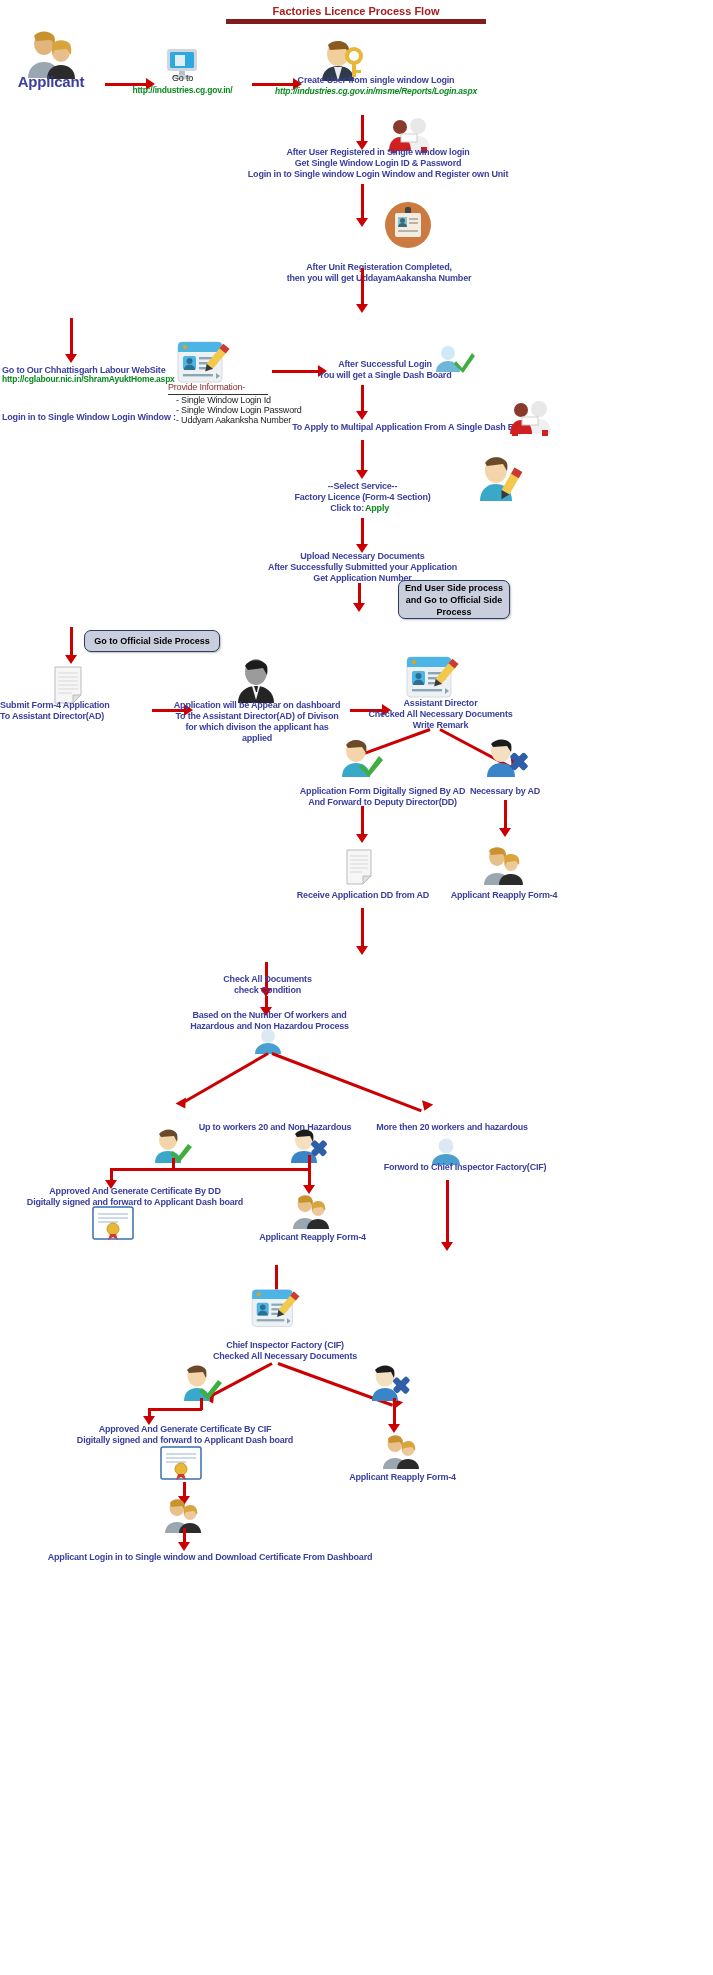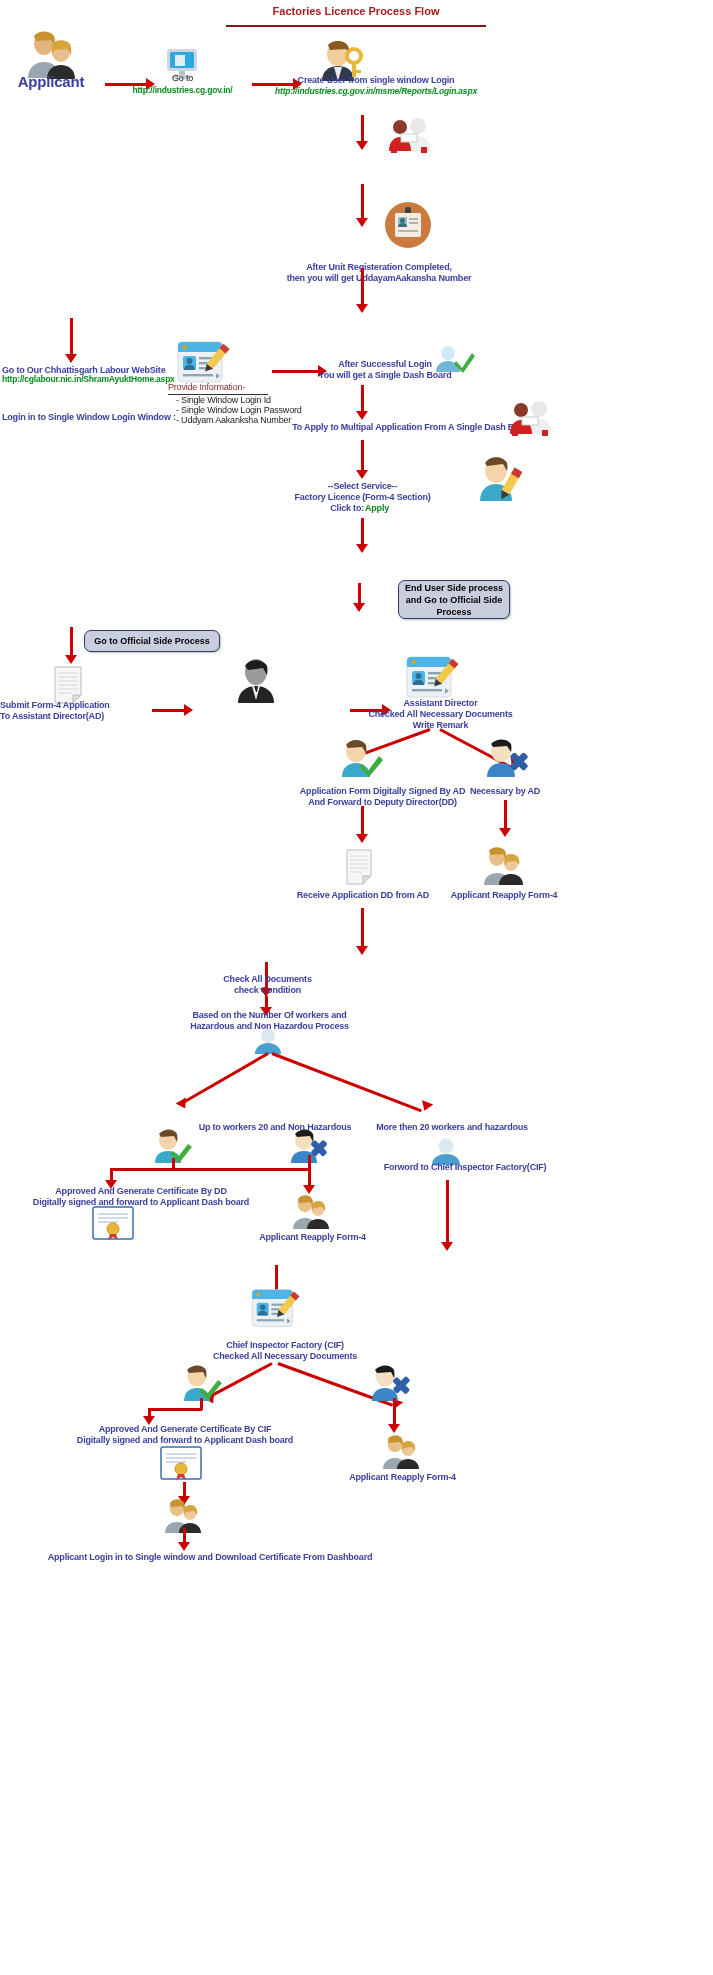--- a/index.html
+++ b/index.html
@@ -1,21 +1,21 @@
 <!DOCTYPE html>
 <html><head>
 <meta charset="utf-8">
 <style>
   html,body{margin:0;padding:0;background:#ffffff;}
   body{font-family:"Liberation Sans",sans-serif;}
   #page{position:relative;width:713px;height:1975px;background:#fff;overflow:hidden;}
   .t{position:absolute;color:#3b3f9e;font-weight:bold;font-size:9px;line-height:11px;text-align:center;white-space:pre-line;letter-spacing:-0.2px;}
   .t.green{color:#0a8a1e;}
   .t.small{font-weight:normal;color:#3b3f9e;}
-  .title{position:absolute;color:#a71d1d;font-weight:bold;font-size:11px;text-align:center;border-bottom:2px solid #7f1d1d;padding-bottom:8px;}
+  .title{position:absolute;color:#a71d1d;font-weight:bold;font-size:11px;text-align:center;border-bottom:5px solid #7f1d1d;padding-bottom:2px;}
   
   .arr{position:absolute;background:#cc0000;}
   .arr.v{width:3px;}
   .arr.h{height:3px;}
   .head{position:absolute;width:0;height:0;}
   .head.down{border-left:6px solid transparent;border-right:6px solid transparent;border-top:9px solid #cc0000;}
   .head.right{border-top:6px solid transparent;border-bottom:6px solid transparent;border-left:9px solid #cc0000;}
   .diag{position:absolute;height:3px;background:#cc0000;transform-origin:0 50%;}
   
   .callout{position:absolute;background:#c9cedd;border:1.5px solid #2b3a67;border-radius:7px;color:#000;font-weight:bold;font-size:9px;line-height:12px;text-align:center;display:flex;align-items:center;justify-content:center;white-space:pre-line;box-shadow:1px 1px 2px rgba(0,0,0,.25);}
@@ -81,20 +81,23 @@
     <svg width="44" height="36" viewBox="0 0 44 36">
       <ellipse cx="31" cy="9" rx="8" ry="8" fill="#e8e8e8"></ellipse>
       <path d="M20 34c0-10 6-15 12-15s11 5 11 15z" fill="#f0f0f0"></path>
       <path d="M2 34c0-9 5-14 11-14s11 5 11 14z" fill="#d02020"></path>
       <ellipse cx="13" cy="10" rx="7" ry="7" fill="#8a3a2a"></ellipse>
       <rect x="14" y="17" width="16" height="8" fill="#fff" stroke="#ccc"></rect>
       <rect x="4" y="30" width="6" height="6" fill="#d02020"></rect>
       <rect x="34" y="30" width="6" height="6" fill="#d02020"></rect>
     </svg>
   </div>
+  <div class="t" style="left:228px;top:147px;width:300px;">After User Registered in Single window login
+Get Single Window Login ID &amp; Password
+Login in to Single window Login Window and Register own Unit</div>
 
   <div class="arr v" style="left:361px;top:184px;height:36px;"></div>
   <div class="head down" style="left:356px;top:218px;"></div>
 
   <div class="icon" style="left:385px;top:202px;">
     <svg width="46" height="46" viewBox="0 0 46 46">
       <circle cx="23" cy="23" r="23" fill="#cb7b3f"></circle>
       <rect x="20" y="5" width="6" height="7" rx="2" fill="#444"></rect>
       <rect x="10" y="11" width="26" height="24" rx="2" fill="#f2ece3"></rect>
       <rect x="13" y="15" width="9" height="10" fill="#8fc0cf"></rect>
@@ -190,20 +193,23 @@
         <rect x="30" y="12" width="9" height="26" fill="#f2c94c"></rect>
         <rect x="30" y="12" width="9" height="7" fill="#cc3a33"></rect>
         <path d="M30 38h9l-4.5 8z" fill="#3a3a3a"></path>
       </g>
     </svg>
   </div>
 
   <div class="arr v" style="left:361px;top:518px;height:28px;"></div>
   <div class="head down" style="left:356px;top:544px;"></div>
 
+  <div class="t" style="left:235px;top:551px;width:255px;">Upload Necessary Documents
+After Successfully Submitted your Application
+Get Application Number</div>
 
   <div class="arr v" style="left:358px;top:583px;height:22px;"></div>
   <div class="head down" style="left:353px;top:603px;"></div>
 
   <div class="callout" style="left:398px;top:580px;width:110px;height:37px;">End  User Side process
 and Go to Official Side
 Process</div>
 
   <div class="arr v" style="left:70px;top:627px;height:30px;"></div>
   <div class="head down" style="left:65px;top:655px;"></div>
@@ -232,20 +238,23 @@
 
   <div class="icon" style="left:234px;top:658px;">
     <svg width="44" height="46" viewBox="0 0 44 46">
       <ellipse cx="22" cy="14" rx="11" ry="13" fill="#9b9b9b"></ellipse>
       <path d="M11 8c5-8 18-7 22 0 1 4 0 9 0 9l-4-7-15 2z" fill="#1c1c1c"></path>
       <path d="M4 45c0-11 8-17 18-17s18 6 18 17z" fill="#242424"></path>
       <path d="M18 28h8l-4 14z" fill="#f2f2f2"></path>
       <path d="M20 28h4l-1 6 -1 0z" fill="#222"></path>
     </svg>
   </div>
+  <div class="t" style="left:172px;top:700px;width:170px;">Application will be Appear on dashboard
+To the Assistant Director(AD) of Divison
+for which divison the applicant has applied</div>
 
   <div class="arr h" style="left:350px;top:709px;width:34px;"></div>
   <div class="head right" style="left:382px;top:704px;"></div>
 
   <div class="icon" style="left:405px;top:655px;">
     <svg width="56" height="48" viewBox="0 0 56 48">
       <rect x="2" y="2" width="44" height="40" rx="4" fill="#eef1f4" stroke="#d4dae0"></rect>
       <path d="M2 6a4 4 0 014-4h36a4 4 0 014 4v6H2z" fill="#4db4e6"></path>
       <circle cx="9" cy="7" r="2.2" fill="#d9a520"></circle>
       <rect x="7" y="16" width="13" height="14" rx="2" fill="#4db4e6"></rect>
@@ -387,21 +396,21 @@
     </svg>
   </div>
 
   <div class="arr v" style="left:172px;top:1158px;height:12px;"></div>
   <div class="arr h" style="left:110px;top:1168px;width:200px;"></div>
   <div class="arr v" style="left:110px;top:1168px;height:14px;"></div>
   <div class="head down" style="left:105px;top:1180px;"></div>
   <div class="arr v" style="left:308px;top:1155px;height:32px;"></div>
   <div class="head down" style="left:303px;top:1185px;"></div>
 
-  <div class="t" style="left:26px;top:1186px;width:230px;">Approved And Generate Certificate By DD
+  <div class="t" style="left:20px;top:1186px;width:230px;">Approved And Generate Certificate By DD
 Digitally signed and forward to Applicant Dash  board</div>
 
   <div class="icon" style="left:92px;top:1206px;">
     <svg width="42" height="34" viewBox="0 0 42 34">
       <rect x="1" y="1" width="40" height="32" rx="2" fill="#fff" stroke="#3a6fb0" stroke-width="1.5"></rect>
       <g stroke="#9ab4d6">
         <line x1="6" y1="8" x2="36" y2="8"></line>
           <line x1="6" y1="12" x2="36" y2="12"></line>
         <line x1="6" y1="16" x2="26" y2="16"></line>
       </g>

